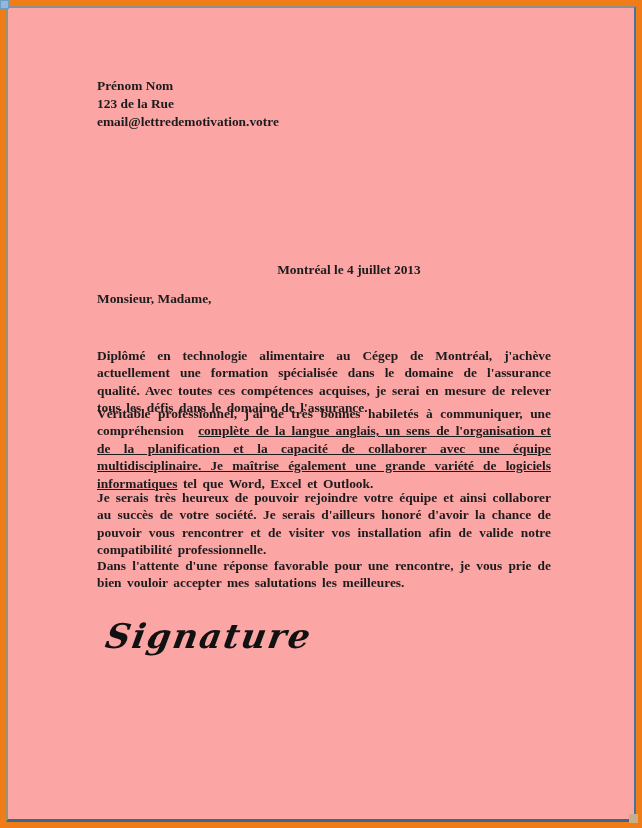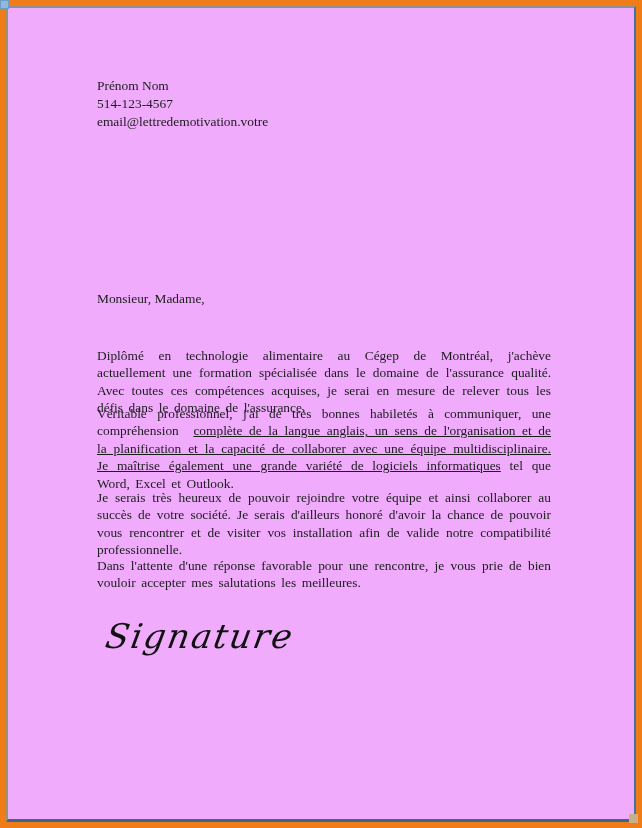--- a/index.html
+++ b/index.html
@@ -5,23 +5,24 @@
   html,body{margin:0;padding:0;}
   body{
     width:642px;height:828px;
     font-family:"Liberation Serif","DejaVu Serif",serif;
     background:#ffffff;
     position:relative;
     overflow:hidden;
   }
   .page{
     position:absolute;inset:0;
-    background:#f0abfc;
+    background:#fca5a5;
     border:6px solid #F07C18;
     box-sizing:border-box;
+    font-weight:bold;
   }
   .inner-frame{
     position:absolute;inset:0;
     border-top:2px solid #8f8f8f;
     border-left:2px solid #98946e;
     border-right:2px solid #41759f;
     border-bottom:3px solid #38678f;
     pointer-events:none;
   }
   .handle-tl{
@@ -58,25 +59,26 @@
 </head>
 <body>
 
 <div class="page">
   <div class="inner-frame"></div>
   <div class="handle-tl"></div>
   <div class="handle-br"></div>
 
   <div class="sender txt">
     <div>Prénom Nom</div>
-    <div>514-123-4567</div>
+    <div>123 de la Rue</div>
     <div>email@lettredemotivation.votre</div>
   </div>
 
 
+  <div class="dateline">Montréal le 4 juillet 2013</div>
 
   <div class="salutation txt">Monsieur, Madame,</div>
 
   <p class="para p1">Diplômé en technologie alimentaire au Cégep de Montréal, j'achève actuellement une formation spécialisée  dans le domaine de l'assurance qualité. Avec toutes ces compétences acquises, je serai en mesure de relever tous les défis dans le domaine de l'assurance.</p>
 
   <p class="para p2"><span>Véritable professionnel, j'ai de très bonnes habiletés à communiquer, une compréhension </span><span class="u">complète de la langue anglais, un sens de l'organisation et de la planification et la capacité de collaborer avec une équipe multidisciplinaire. Je maîtrise également une grande variété de logiciels informatiques</span><span> tel que Word, Excel et Outlook.</span></p>
 
   <p class="para p3">Je serais très heureux de pouvoir rejoindre votre équipe et ainsi collaborer au succès de votre société. Je serais d'ailleurs honoré d'avoir la chance de pouvoir vous rencontrer et de visiter vos installation  afin de valide notre compatibilité  professionnelle.</p>
 
   <p class="para p4">Dans l'attente d'une réponse favorable pour une rencontre, je vous prie de bien vouloir accepter mes salutations les meilleures.</p>

